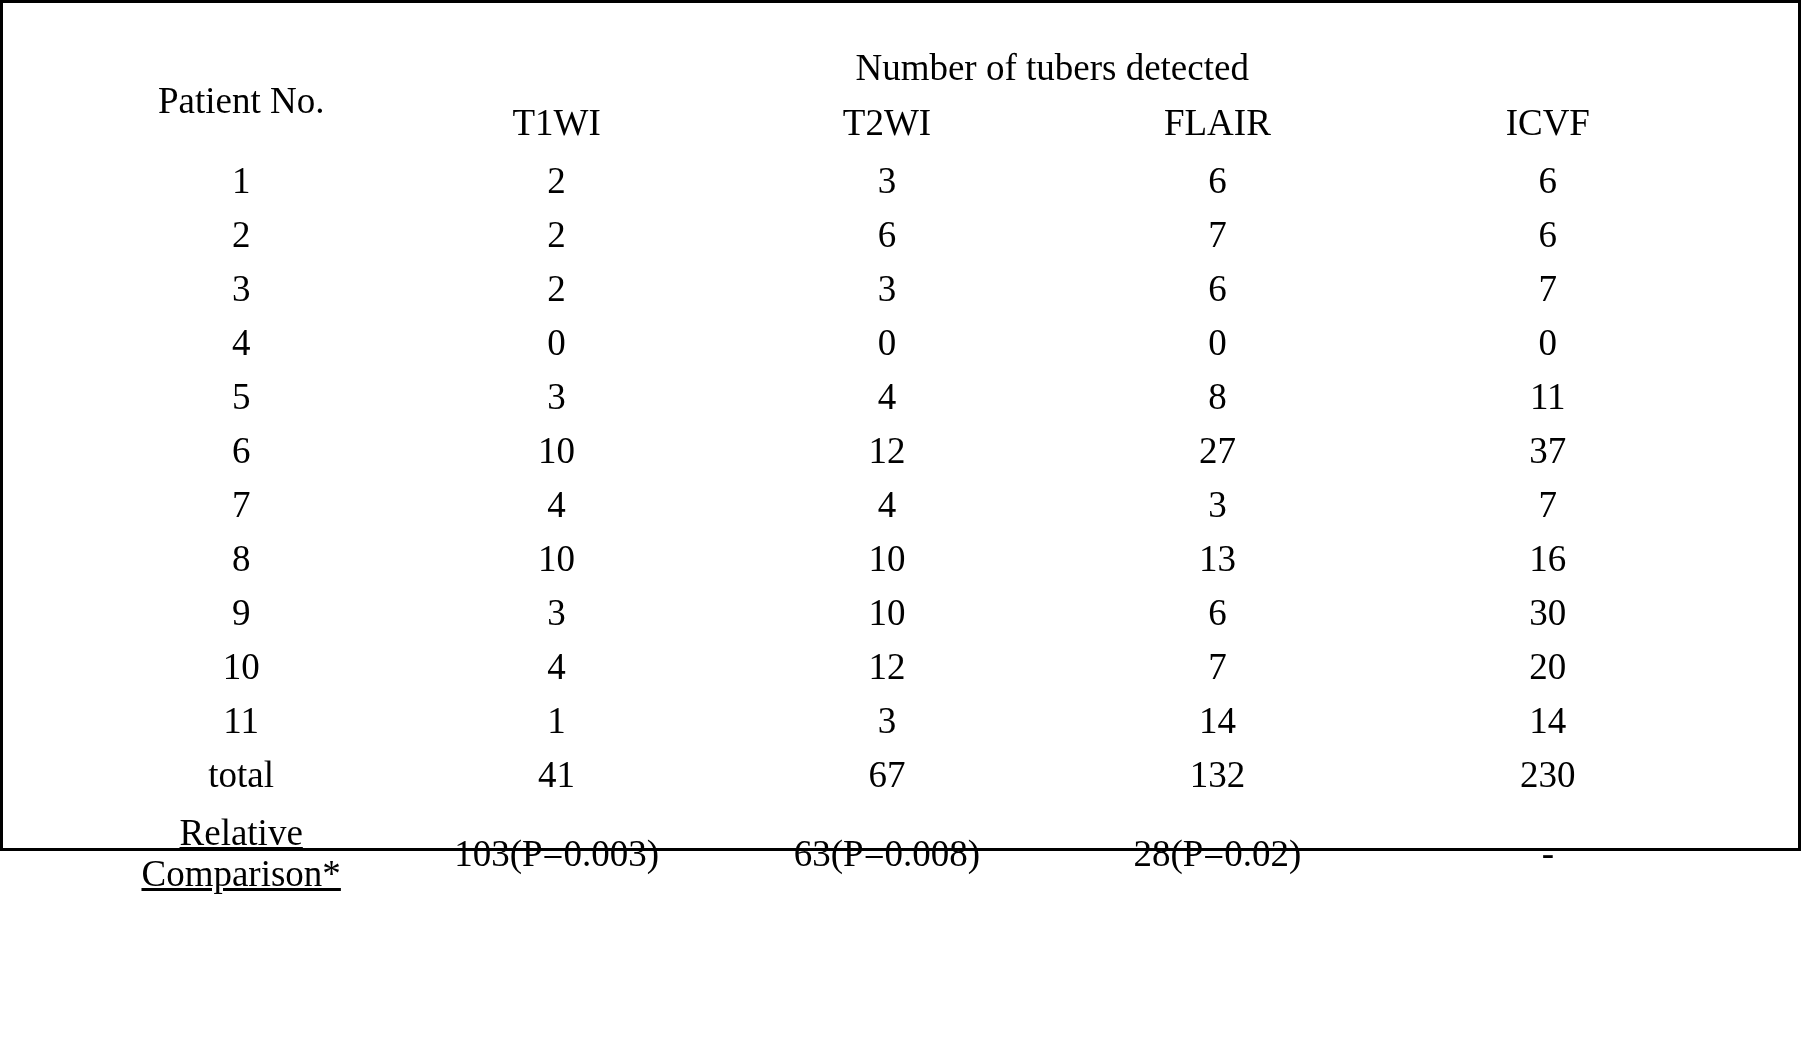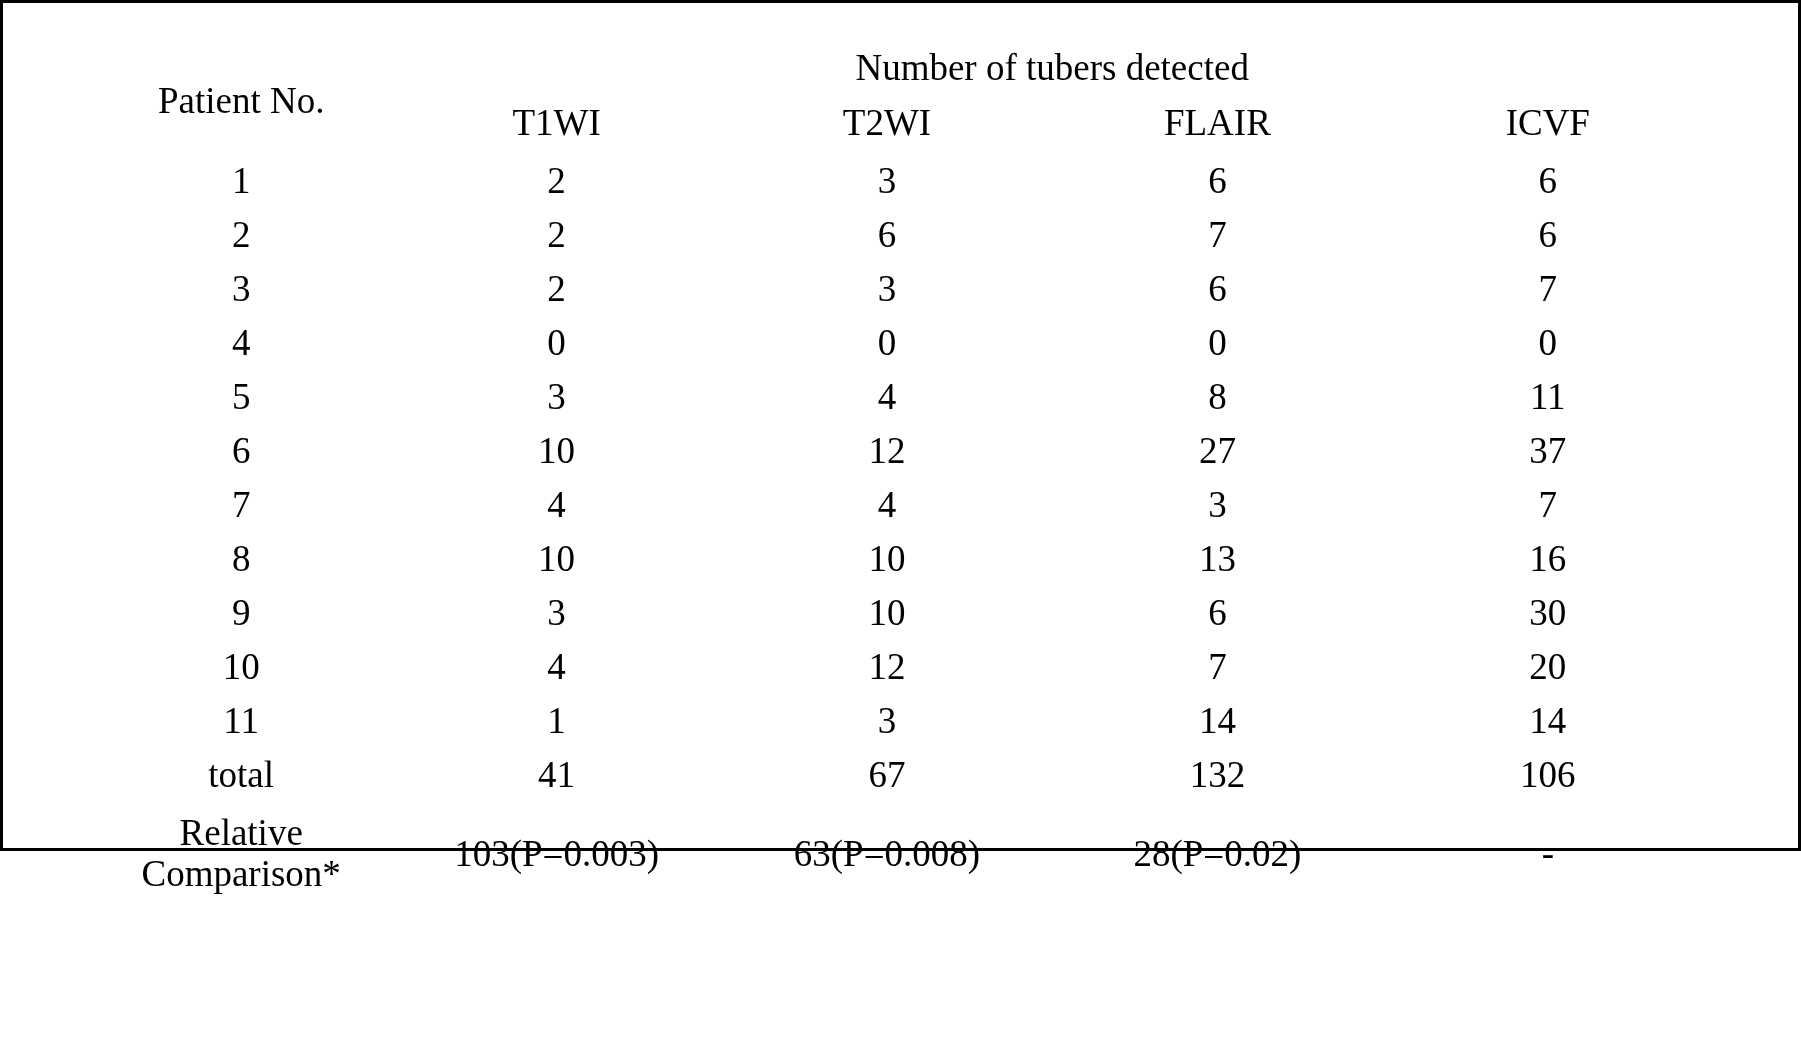--- a/index.html
+++ b/index.html
@@ -94,20 +94,21 @@
     font-size: 38px;
   }
   .total-label {
     font-weight: bold;
     font-size: 38px;
   }
   .rc-label {
     font-weight: bold;
     font-size: 38px;
     line-height: 1.15;
+    text-decoration: underline;
   }
   .rc-value {
     font-size: 37px;
   }
   .rc-row td {
     padding-top: 10px !important;
     padding-bottom: 12px !important;
   }
 </style>
 </head>
@@ -225,21 +226,21 @@
           <td class="row-cell">3</td>
           <td class="row-cell">14</td>
           <td class="row-cell">14</td>
         </tr>
 
         <tr>
           <td class="row-cell total-label">total</td>
           <td class="row-cell">41</td>
           <td class="row-cell">67</td>
           <td class="row-cell">132</td>
-          <td class="row-cell">106</td>
+          <td class="row-cell">230</td>
         </tr>
 
         <tr class="rc-row">
           <td class="rc-label">
             <div>Relative</div>
             <div>Comparison*</div>
           </td>
           <td class="rc-value">103(P=0.003)</td>
           <td class="rc-value">63(P=0.008)</td>
           <td class="rc-value">28(P=0.02)</td>

